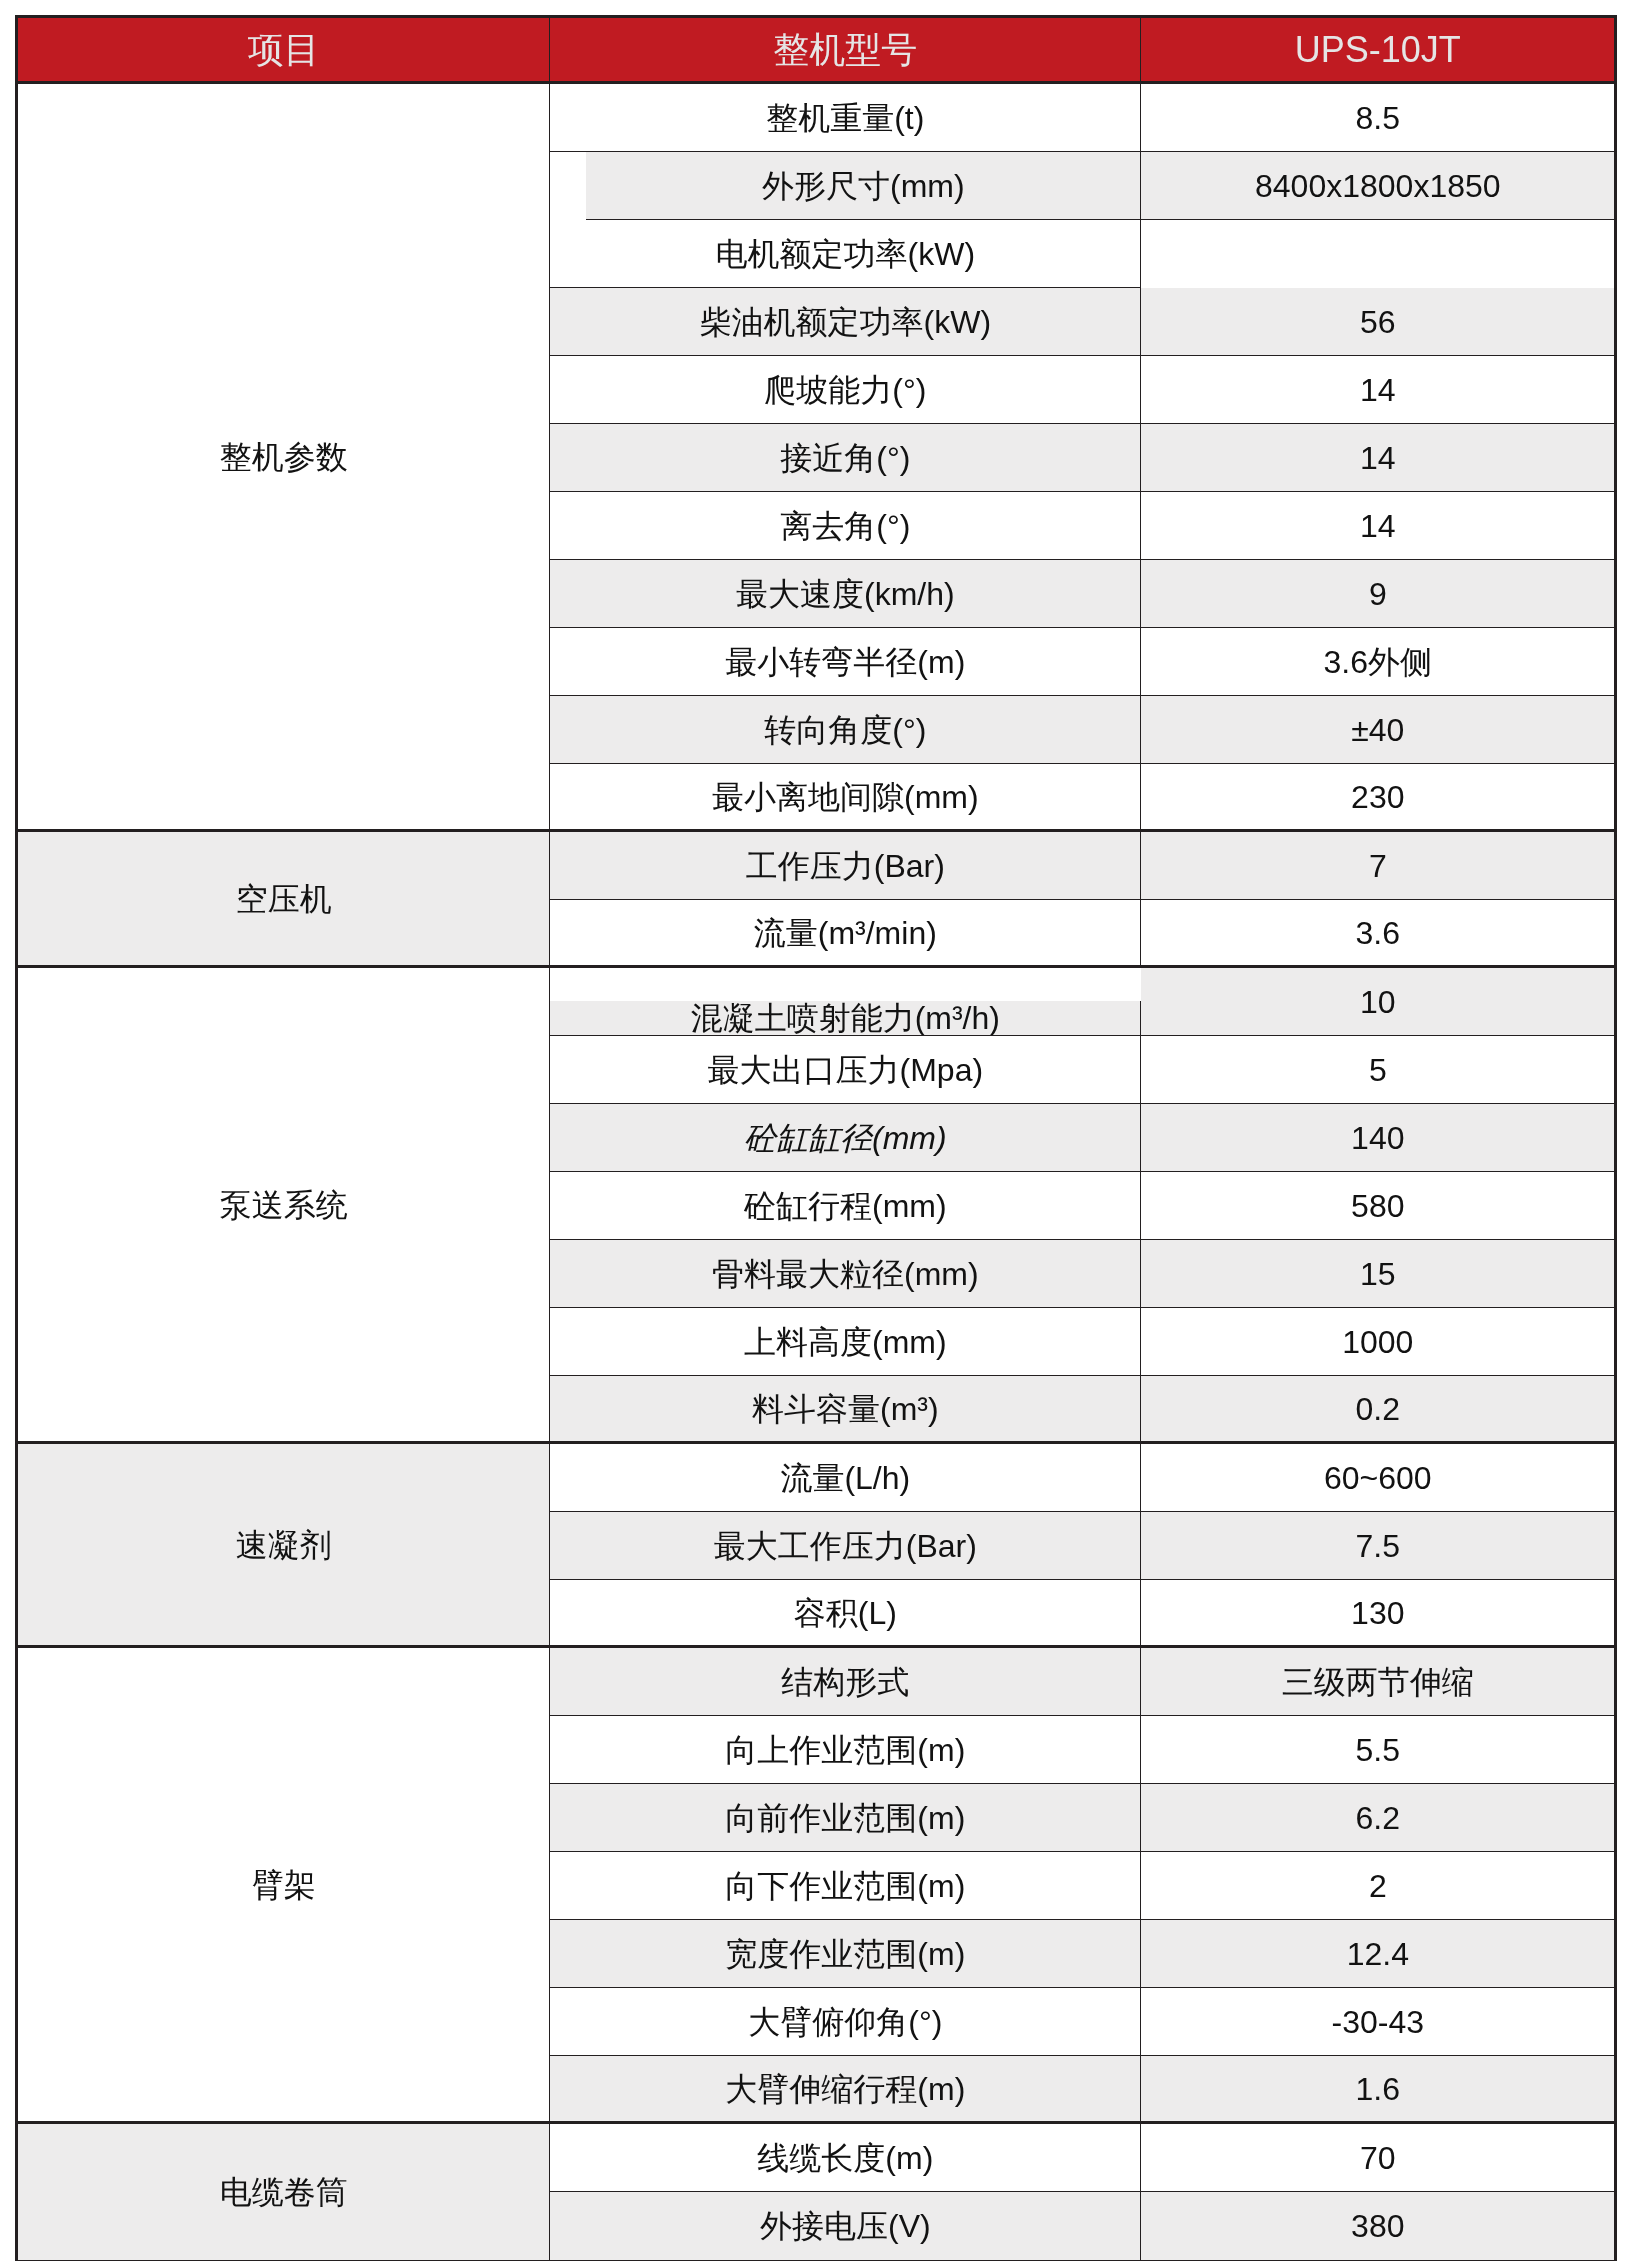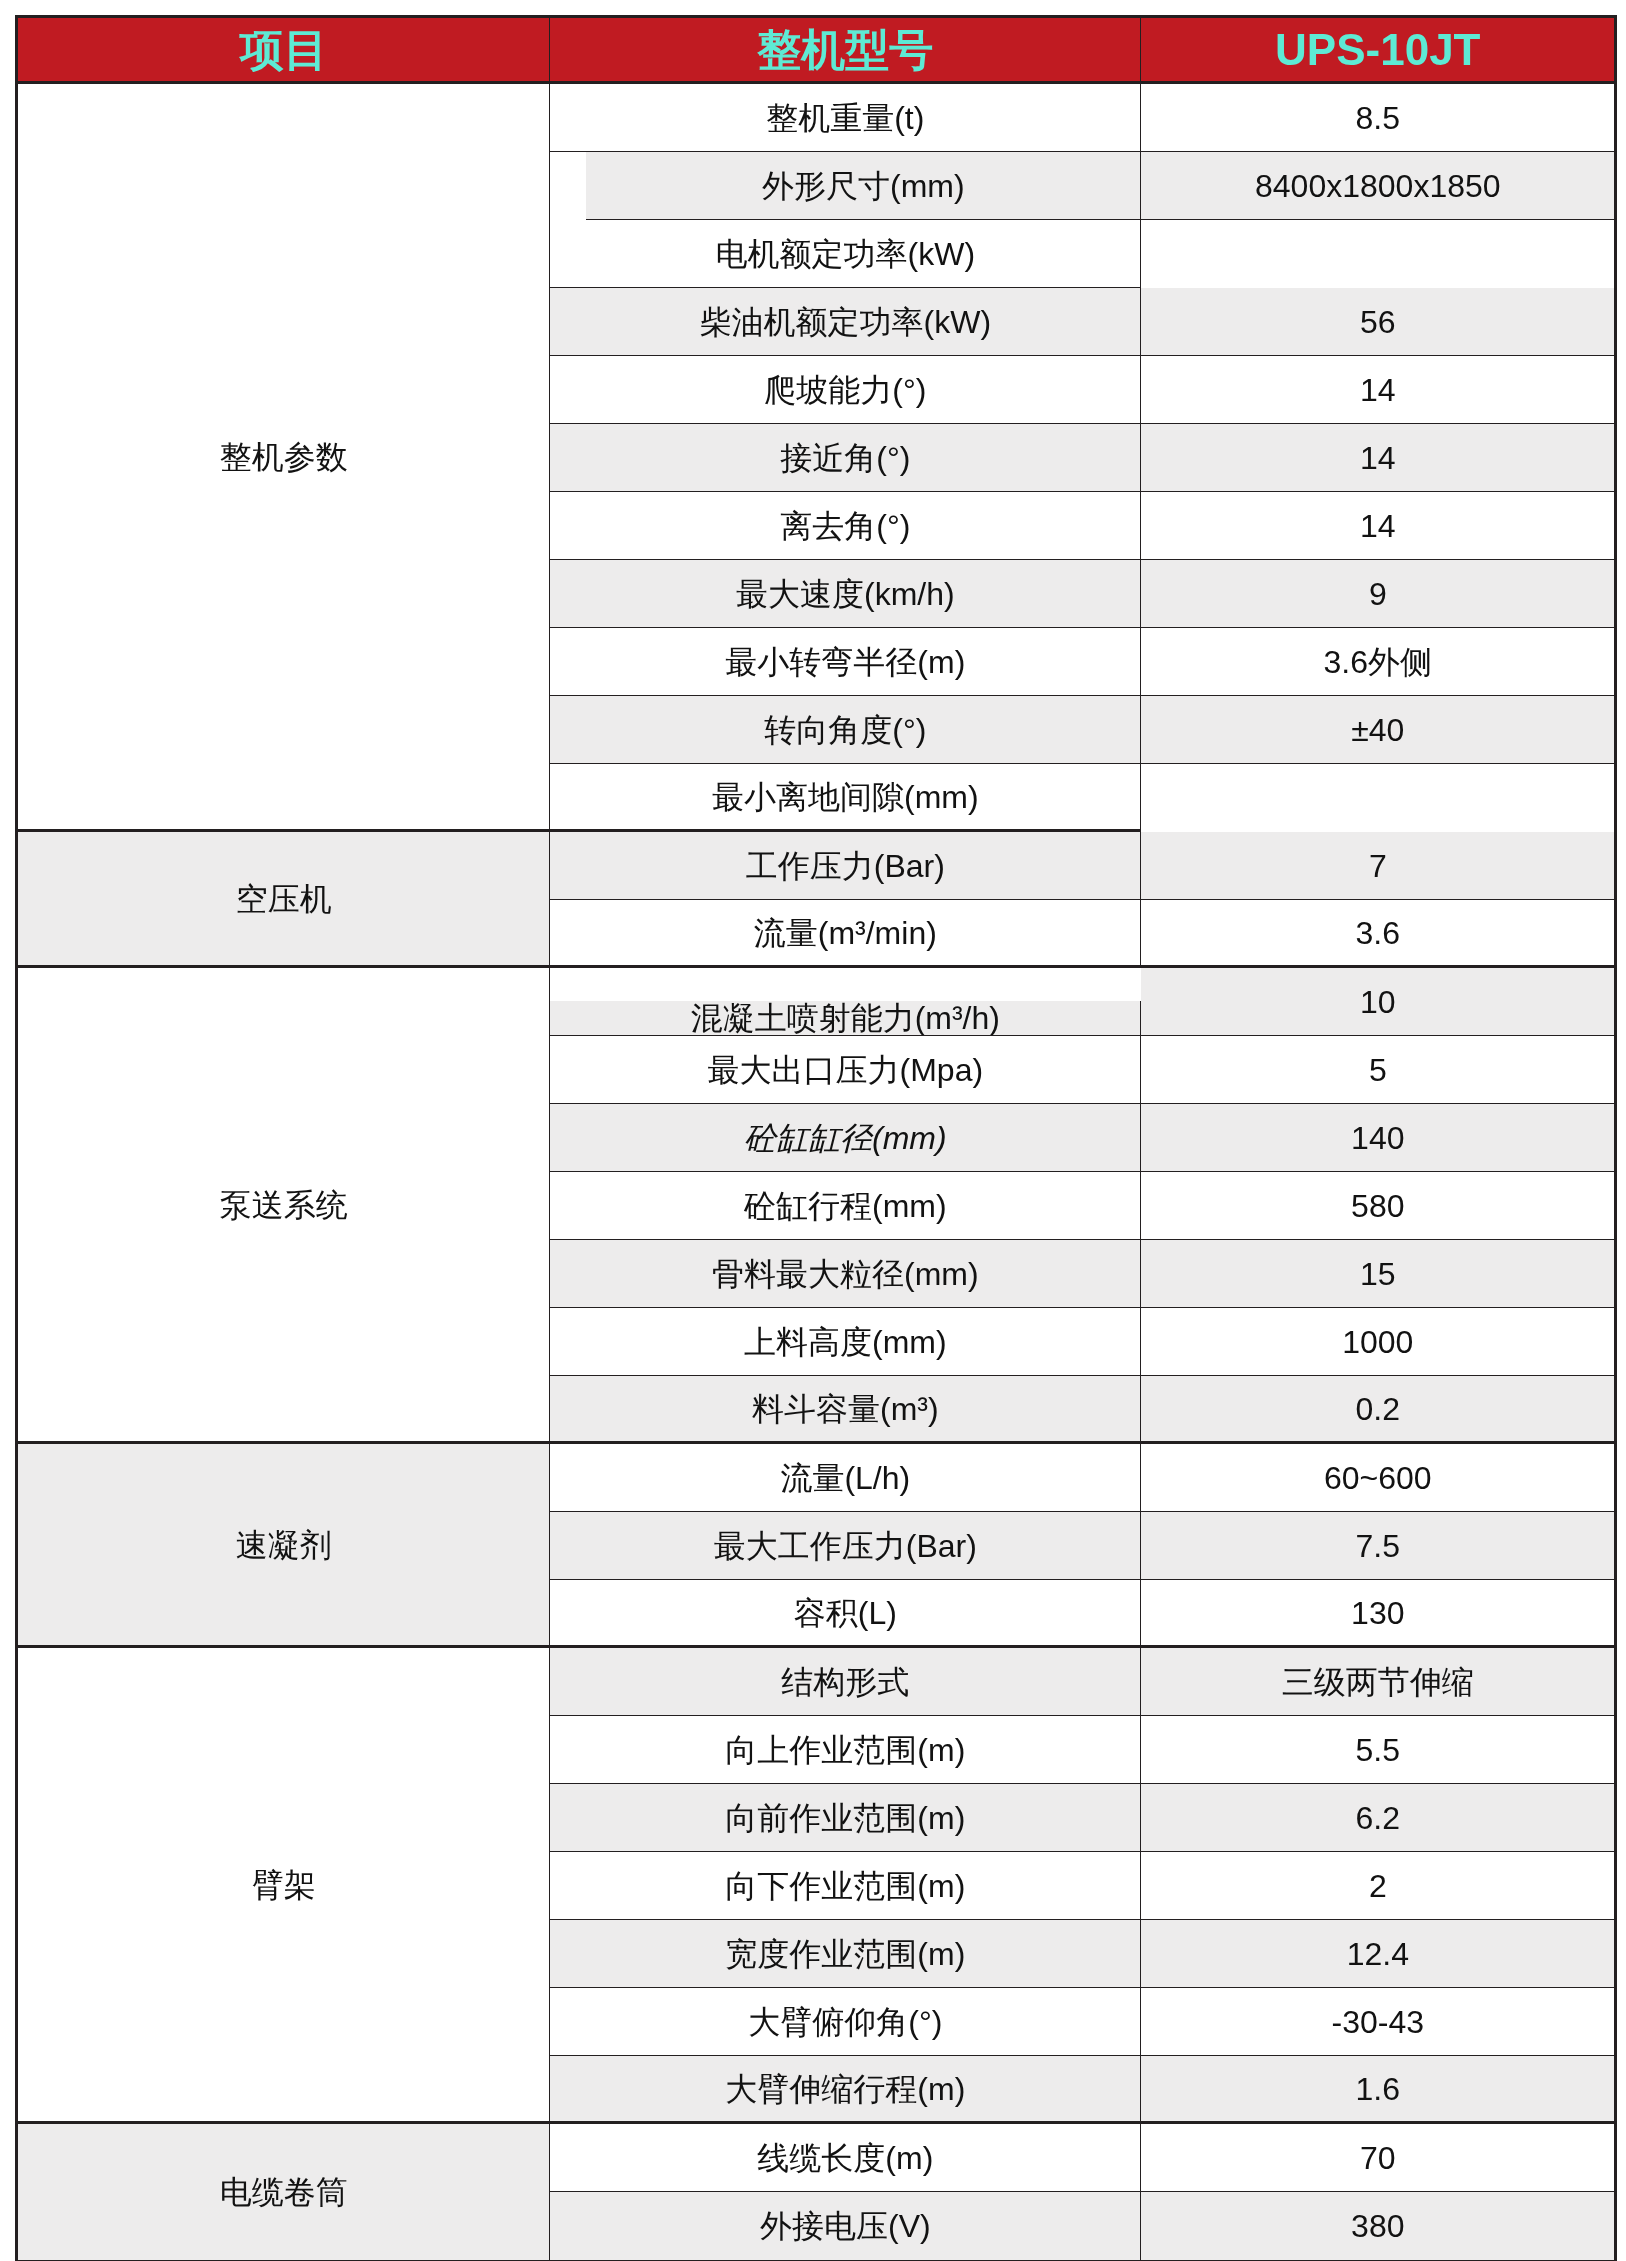--- a/index.html
+++ b/index.html
@@ -41,23 +41,23 @@
     color: #121212;
     background: #ffffff;
     border-right: 1.7px solid var(--line);
     border-bottom: 1.7px solid var(--line);
     white-space: nowrap;
     overflow: hidden;
   }
   .cell.stripe { background: var(--stripe); }
   .cell.header {
     background: var(--accent);
-    color: #5eead4;
-    font-weight: bold;
-    font-size: 44px;
+    color: #e5e5e5;
+    font-weight: normal;
+    font-size: 36px;
     border-bottom: 3.4px solid var(--line);
   }
   .cell.cat   { border-bottom-width: 3.4px; }
   .cell.thick { border-bottom-width: 3.4px; }
   .cell.end   { border-bottom-width: 0; }
   .cell.val   { border-right: 0; }
 </style>
 </head>
 <body>
 
@@ -81,20 +81,21 @@
       <div class="cell val stripe" style="grid-area: 7 / 3;">14</div>
       <div class="cell lbl" style="grid-area: 8 / 2;">离去角(°)</div>
       <div class="cell val" style="grid-area: 8 / 3;">14</div>
       <div class="cell lbl stripe" style="grid-area: 9 / 2;">最大速度(km/h)</div>
       <div class="cell val stripe" style="grid-area: 9 / 3;">9</div>
       <div class="cell lbl" style="grid-area: 10 / 2;">最小转弯半径(m)</div>
       <div class="cell val" style="grid-area: 10 / 3;">3.6外侧</div>
       <div class="cell lbl stripe" style="grid-area: 11 / 2;">转向角度(°)</div>
       <div class="cell val stripe" style="grid-area: 11 / 3;">±40</div>
       <div class="cell lbl thick" style="grid-area: 12 / 2;">最小离地间隙(mm)</div>
+      <div class="cell val thick" style="grid-area: 12 / 3;">230</div>
       <div class="cell cat stripe" style="grid-area: 13 / 1 / span 2;">空压机</div>
       <div class="cell lbl stripe" style="grid-area: 13 / 2;">工作压力(Bar)</div>
       <div class="cell val stripe" style="grid-area: 13 / 3;">7</div>
       <div class="cell lbl thick" style="grid-area: 14 / 2;">流量(m³/min)</div>
       <div class="cell val thick" style="grid-area: 14 / 3;">3.6</div>
       <div class="cell cat" style="grid-area: 15 / 1 / span 7;">泵送系统</div>
       <div class="cell lbl stripe" style="grid-area: 15 / 2; margin-top: 33px;">混凝土喷射能力(m³/h)</div>
       <div class="cell val stripe" style="grid-area: 15 / 3;">10</div>
       <div class="cell lbl" style="grid-area: 16 / 2;">最大出口压力(Mpa)</div>
       <div class="cell val" style="grid-area: 16 / 3;">5</div>

